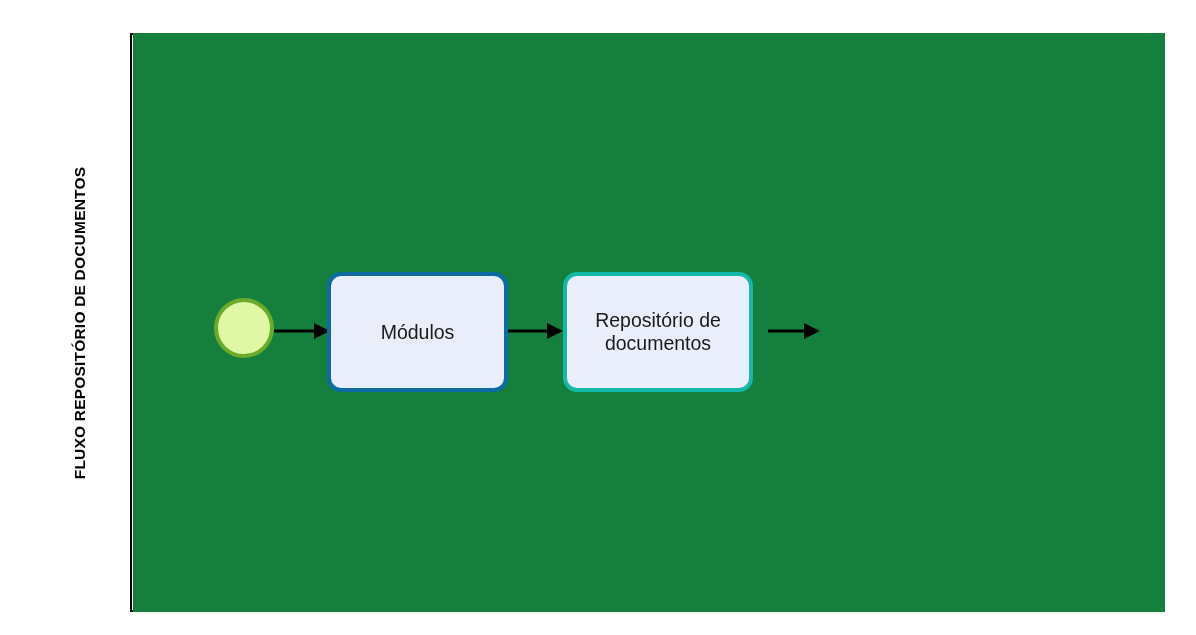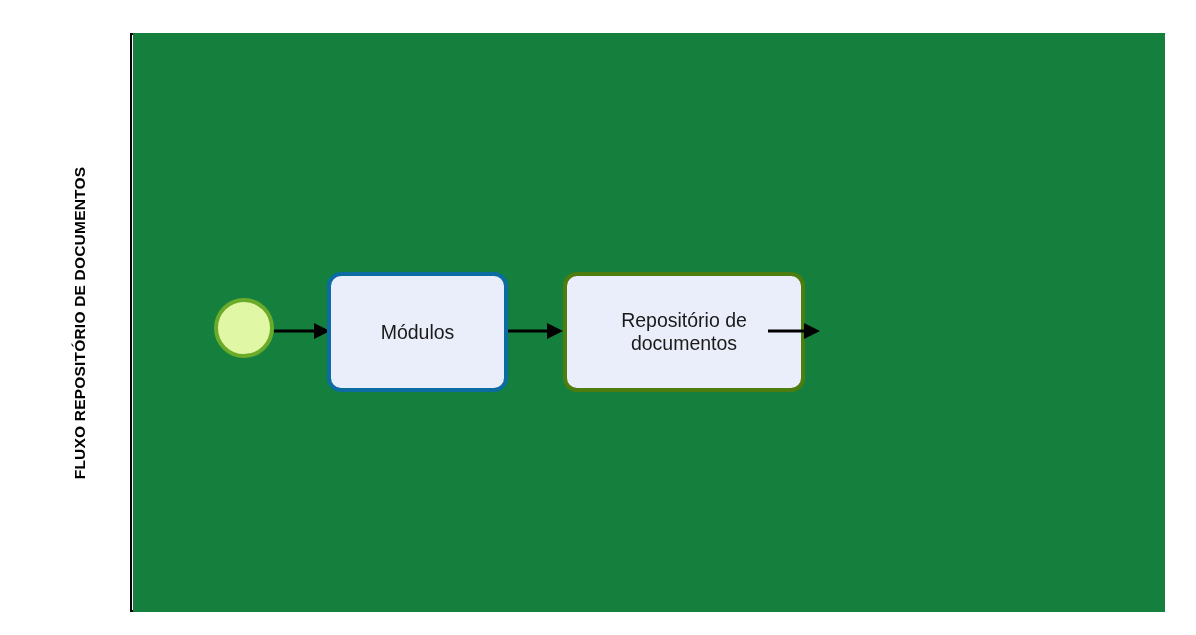--- a/index.html
+++ b/index.html
@@ -126,22 +126,22 @@
     <div class="task" style="left:194px; top:239px; width:181px; height:120px;
                 background:#eaeefa; border:4px solid #0c6ba1;">
       <span>Módulos</span>
     </div>
 
     <svg class="connector" style="left:375px; top:283px; width:55px; height:26px;" viewBox="0 0 55 26">
       <line x1="0" y1="15" x2="41" y2="15"></line>
       <polygon points="39,7 55,15 39,23"></polygon>
     </svg>
 
-    <div class="task" style="left:430px; top:239px; width:242px; height:120px;
-                background:#eaeefa; border:4px solid #4d7c0f;">
+    <div class="task" style="left:430px; top:239px; width:190px; height:120px;
+                background:#eaeefa; border:4px solid #14b8a6;">
       <span>Repositório de documentos</span>
     </div>
 
     <svg class="connector" style="left:635px; top:283px; width:52px; height:26px;" viewBox="0 0 52 26">
       <line x1="0" y1="15" x2="38" y2="15"></line>
       <polygon points="36,7 52,15 36,23"></polygon>
     </svg>
 
 
   </div>

